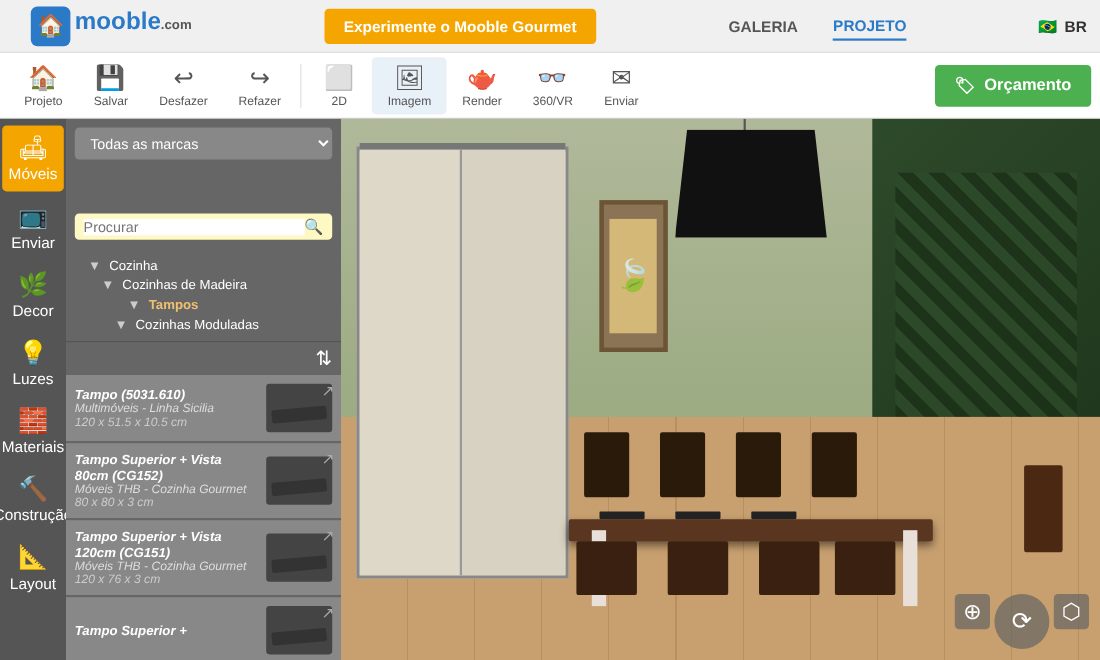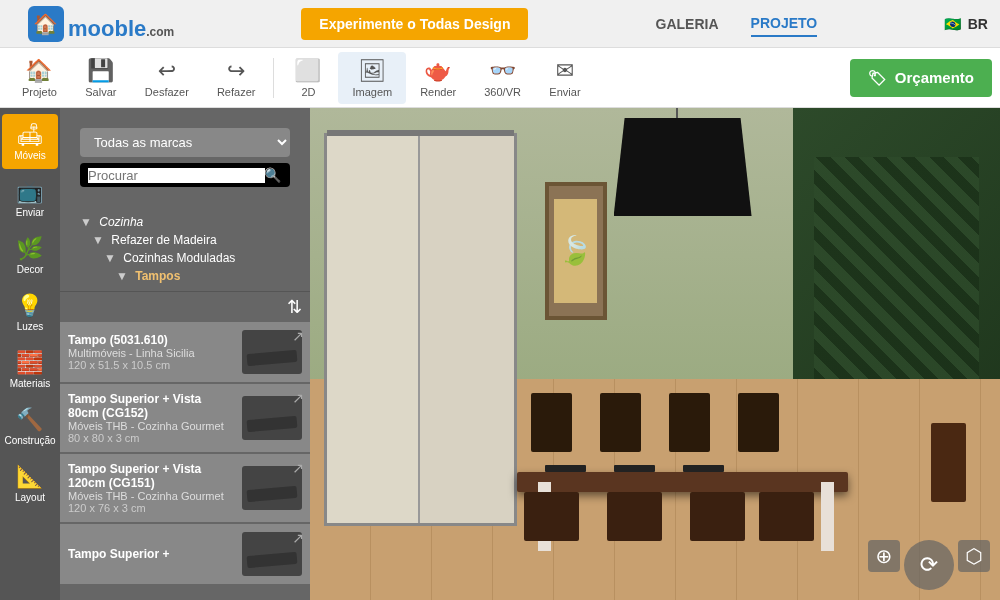--- a/index.html
+++ b/index.html
@@ -10,21 +10,21 @@
       height: 48px;
       background: #f0f0f0;
       display: flex;
       align-items: center;
       justify-content: space-between;
       padding: 0 12px;
       border-bottom: 1px solid #ddd;
     }
     #logo-area {
       display: flex;
-      align-items: flex-end;
+      align-items: flex-start;
       gap: 4px;
       padding-left: 16px;
     }
     #logo-icon {
       width: 36px; height: 36px;
       background: #2a7ac7;
       border-radius: 6px;
       display: flex; align-items: center; justify-content: center;
       position: relative;
     }
@@ -140,71 +140,72 @@
       align-items: center;
       justify-content: center;
       width: 56px;
       padding: 8px 4px;
       border-radius: 4px;
       cursor: pointer;
       color: white;
     }
     .sidebar-item.active { background: #f5a500; }
     .sidebar-icon { font-size: 22px; }
-    .sidebar-label { font-size: 10px; margin-top: 2px; text-align: center; }
+    .sidebar-label { font-size: 14px; margin-top: 2px; text-align: center; }
 
     
     #panel {
       width: 250px;
       background: #666;
       display: flex;
       flex-direction: column;
       flex-shrink: 0;
     }
     #panel-header {
-      padding: 20px;
+      padding: 8px;
       display: flex;
       flex-direction: column;
       gap: 6px;
     }
     #brand-select {
       background: #888;
       color: white;
       border: none;
       border-radius: 4px;
       padding: 6px 10px;
       font-size: 13px;
       width: 100%;
       cursor: pointer;
     }
     #search-box {
       display: flex;
       align-items: center;
-      background: #000000;
+      background: #fef9c3;
       border-radius: 4px;
       padding: 4px 8px;
+      margin-top: 43px;
     }
     #search-input {
       border: none;
       outline: none;
       font-size: 13px;
       flex: 1;
       color: #999;
     }
 
     
     #tree {
       padding: 6px 8px;
       color: white;
       font-size: 12px;
     }
     .tree-item { padding: 2px 0; cursor: pointer; }
     .tree-item .arrow { margin-right: 4px; color: #ccc; }
     .tree-level-0 { font-weight: bold; font-size: 13px; padding-left: 0; }
-    .tree-level-1 { padding-left: 12px; font-style: italic; }
+    .tree-level-1 { padding-left: 12px; }
     .tree-level-2 { padding-left: 24px; }
     .tree-level-3 { padding-left: 36px; }
     .tree-level-4 { padding-left: 48px; font-weight: bold; color: #f0c070; }
 
     
     #sort-bar {
       display: flex;
       justify-content: flex-end;
       padding: 4px 8px;
       border-top: 1px solid #555;
@@ -224,21 +225,21 @@
     .product-item {
       display: flex;
       align-items: center;
       background: #888;
       margin: 0 0 2px 0;
       padding: 8px;
       gap: 8px;
       cursor: pointer;
       position: relative;
     }
-    .product-info { flex: 1; }
+    .product-info { flex: 1; font-style: italic; }
     .product-name { font-size: 12px; font-weight: bold; color: white; }
     .product-brand { font-size: 11px; color: #ddd; }
     .product-dims { font-size: 11px; color: #ccc; }
     .product-thumb {
       width: 60px; height: 44px;
       background: #444;
       border-radius: 3px;
       display: flex;
       align-items: center;
       justify-content: center;
@@ -396,21 +397,21 @@
 <body>
 
 <div id="header">
   <div id="logo-area">
     <div id="logo-icon"></div>
     <span id="logo-text">
       <span style="color:#2a7ac7;font-weight:bold;font-size:22px">mooble</span><span style="font-size:12px;color:#555">.com</span>
     </span>
   </div>
 
-  <button id="try-btn">Experimente o Todas Design</button>
+  <button id="try-btn">Experimente o Mooble Gourmet</button>
 
   <div id="nav-tabs">
     <span class="nav-tab">GALERIA</span>
     <span class="nav-tab active">PROJETO</span>
   </div>
 
   <div id="lang-area">
     <span>🇧🇷</span>
     <span>BR</span>
   </div>
@@ -505,29 +506,29 @@
       </div>
     </div>
 
     <div id="tree">
       <div class="tree-item tree-level-1">
         <span class="arrow">▼</span>
         <span>Cozinha</span>
       </div>
       <div class="tree-item tree-level-2">
         <span class="arrow">▼</span>
-        <span>Refazer de Madeira</span>
+        <span>Cozinhas de Madeira</span>
+      </div>
+      <div class="tree-item tree-level-4">
+        <span class="arrow">▼</span>
+        <span>Tampos</span>
       </div>
       <div class="tree-item tree-level-3">
         <span class="arrow">▼</span>
         <span>Cozinhas Moduladas</span>
-      </div>
-      <div class="tree-item tree-level-4">
-        <span class="arrow">▼</span>
-        <span>Tampos</span>
       </div>
     </div>
 
     <div id="sort-bar">
       <span id="sort-icon">⇅</span>
     </div>
 
     <div id="product-list">
 
       <div class="product-item">

